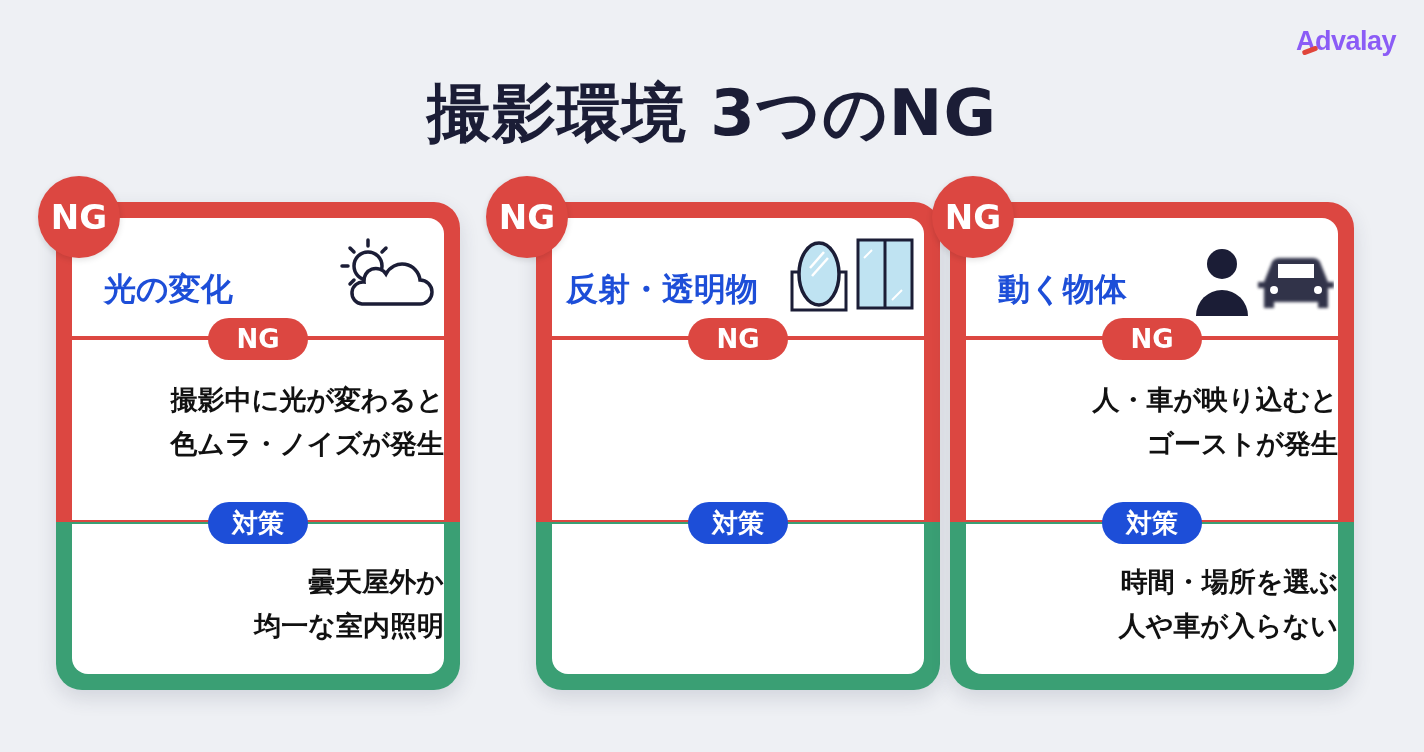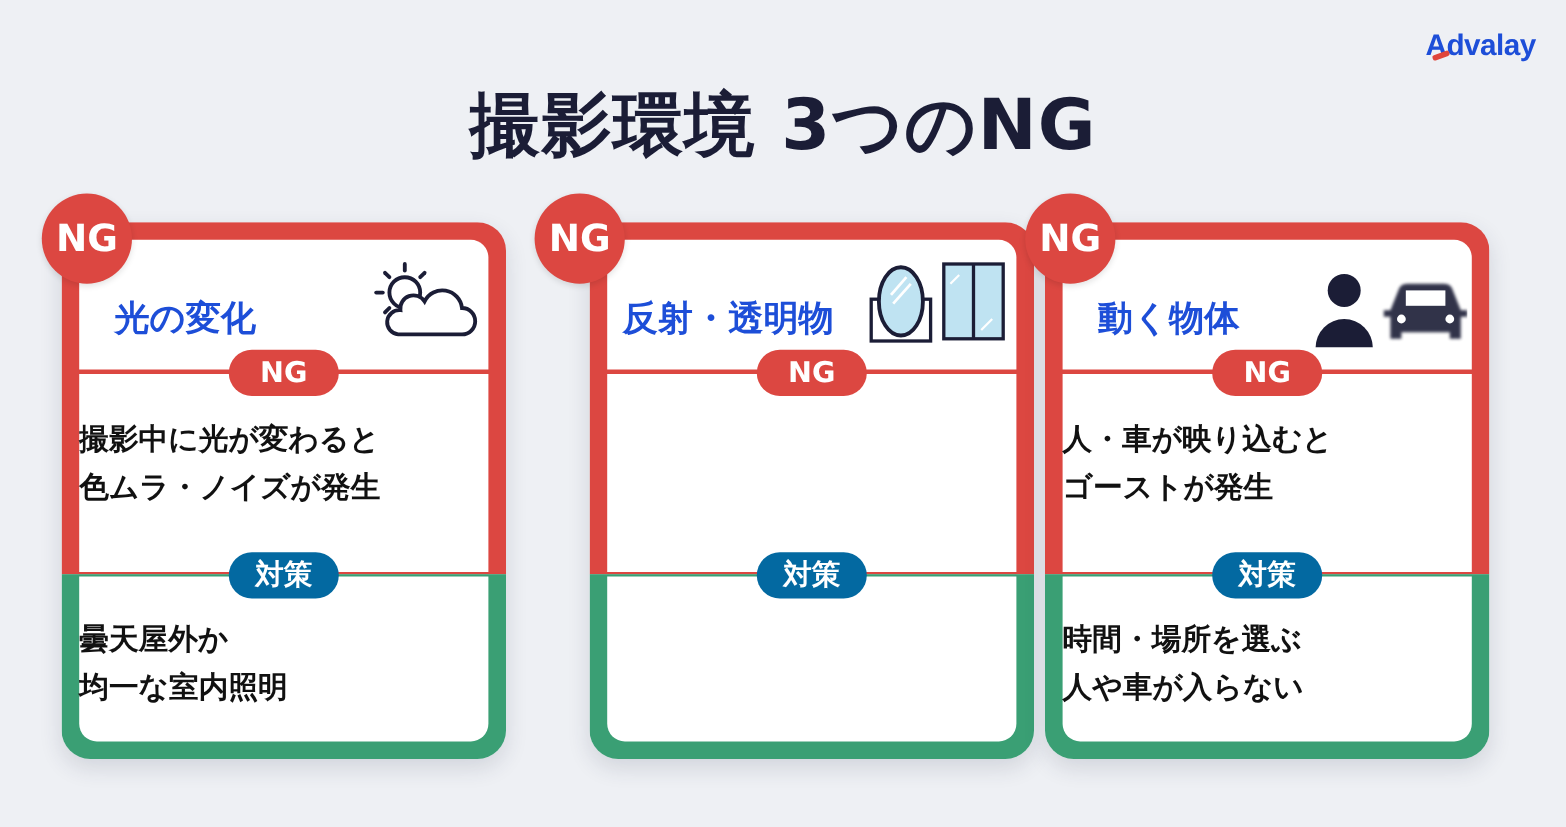--- a/index.html
+++ b/index.html
@@ -5,21 +5,21 @@
   html, body { margin: 0; padding: 0; }
   body {
     width: 1424px; height: 752px; overflow: hidden; position: relative;
     background: #eef0f4;
     font-family: "DejaVu Sans", "Liberation Sans", sans-serif;
     color: #1b1d36;
   }
   .logo {
     position: absolute; top: 26px; right: 28px;
     font-family: "Liberation Sans", "DejaVu Sans", sans-serif;
-    font-weight: bold; font-size: 27px; color: #1d4ed8; letter-spacing: -0.5px;
+    font-weight: bold; font-size: 27px; color: #8b5cf6; letter-spacing: -0.5px;
   }
   .logo .accent {
     position: absolute; left: 6px; top: 22px; width: 16px; height: 5px;
     background: #e0453a; transform: rotate(-20deg); border-radius: 2px;
   }
   .title {
     position: absolute; top: 70px; left: 0; width: 1424px; text-align: center;
     font-size: 64px; font-weight: bold; color: #1b1d36; letter-spacing: 1px;
   }
   .card {
@@ -43,23 +43,23 @@
   .heading {
     position: absolute; left: 48px; top: 66px; font-size: 32px; font-weight: bold; color: #1d4ed8;
   }
   .icon-wrap { position: absolute; top: 30px; right: 22px; }
   .pill {
     position: absolute; left: 50%; transform: translateX(-50%);
     height: 42px; line-height: 42px; border-radius: 21px; padding: 0 22px;
     color: #fff; font-weight: bold; font-size: 26px; text-align: center; min-width: 56px;
   }
   .pill.ng { top: 116px; background: #dc4741; }
-  .pill.fix { top: 300px; background: #0369a1; }
+  .pill.fix { top: 300px; background: #1d4ed8; }
   .body-text {
-    position: absolute; left: 16px; right: 16px; text-align: left;
+    position: absolute; left: 16px; right: 16px; text-align: right;
     font-size: 27px; font-weight: bold; color: #111; line-height: 44px;
   }
   .body-text.problem { top: 176px; }
   .body-text.solution { top: 358px; }
   .ng-badge {
     position: absolute; width: 82px; height: 82px; border-radius: 50%;
     background: #dc4741; color: #fff; font-weight: bold; font-size: 34px;
     text-align: center; line-height: 82px; top: 176px;
     box-shadow: 0 2px 6px rgba(0,0,0,0.12);
   }

